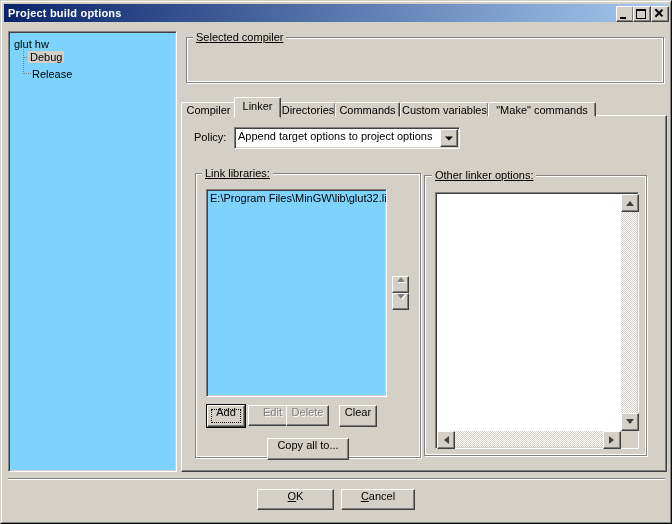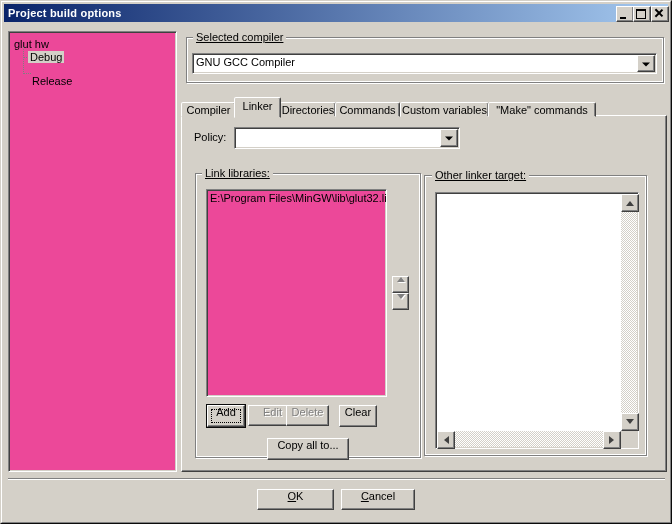--- a/index.html
+++ b/index.html
@@ -32,21 +32,21 @@
   }
   .min-glyph { position:absolute; left:3px; bottom:2px; width:6px; height:2px; background:#000; }
   .max-glyph { position:absolute; left:2px; top:2px; width:8px; height:7px; border:1px solid #000; border-top:2px solid #000; }
   .close-glyph { position:absolute; left:2px; top:1px; width:9px; height:9px; }
   .close-glyph:before, .close-glyph:after {
     content:""; position:absolute; left:4px; top:0; width:1.6px; height:10px; background:#000;
   }
   .close-glyph:before { transform:rotate(45deg); }
   .close-glyph:after  { transform:rotate(-45deg); }
   .bevel-in {
-    background:#ec4899;
+    background:#7dd3fc;
     border:1px solid; border-color:#808080 #ffffff #ffffff #808080;
     box-shadow:inset 1px 1px 0 #404040, inset -1px -1px 0 #d4d0c8;
   }
 
   
   .tree-panel { left:8px; top:31px; width:167px; height:439px; }
   .tree-inner { position:absolute; inset:2px; overflow:hidden; }
   .tree-root { position:absolute; left:3px; top:4px; }
   .tree-row { position:absolute; height:14px; line-height:14px; }
   .tree-sel { background:#d4d0c8; padding:0 2px; }
@@ -165,49 +165,43 @@
 
 <div class="abs bevel-in tree-panel">
   <div class="tree-inner">
     <div class="tree-root">glut hw</div>
     <div class="tline-v"></div>
     <div class="tline-h" style="left:12px; top:23px; width:6px;"></div>
     <div class="tline-h" style="left:12px; top:39px; width:8px;"></div>
     <div class="tree-row" style="left:17px; top:16px;">
       <span class="tree-sel">Debug</span>
     </div>
-    <div class="tree-row" style="left:21px; top:40px;">
+    <div class="tree-row" style="left:21px; top:33px;">
       <span>Release</span>
     </div>
   </div>
 </div>
 
 <div class="groupbox" style="left:186px; top:37px; width:476px; height:44px;">
   <span class="group-label" style="left:6px;">Selected compiler</span>
-  <div class="combo" style="left:5px; top:15px; width:465px;">
-    <div class="combo-field"></div>
-    <span class="combo-text">GNU GCC Compiler</span>
-    <div class="combo-btn">
-      <span class="tri-down-black"></span>
-    </div>
-  </div>
 </div>
 
 <div class="tab" style="left:181px; width:53px;">Compiler</div>
 <div class="tab active" style="left:234px; width:45px;">Linker</div>
 <div class="tab" style="left:280px; width:54px;">Directories</div>
 <div class="tab" style="left:335px; width:63px;">Commands</div>
 <div class="tab" style="left:400px; width:87px;">Custom variables</div>
 <div class="tab" style="left:488px; width:106px;">"Make" commands</div>
 
 <div class="abs tabpanel">
 
   <span class="abs" style="left:12px; top:15px;">Policy:</span>
   <div class="combo" style="left:52px; top:11px; width:226px; height:22px;">
     <div class="combo-field"></div>
+    <span class="combo-text">Append target options to project options</span>
     <div class="combo-btn">
       <span class="tri-down-black"></span>
     </div>
   </div>
 
   <div class="groupbox" style="left:13px; top:57px; width:224px; height:283px;">
     <span class="group-label" style="left:6px;">Link libraries:</span>
     <div class="bevel-in listbox" style="left:10px; top:15px; width:179px; height:206px;">
       <span class="list-item">E:\Program Files\MinGW\lib\glut32.lib</span>
     </div>
@@ -229,21 +223,21 @@
   </div>
 
   <div class="btn" style="left:210px; top:160px; width:17px; height:17px;">
     <span class="tri-up-gray"></span>
   </div>
   <div class="btn" style="left:210px; top:177px; width:17px; height:17px;">
     <span class="tri-down-gray"></span>
   </div>
 
   <div class="groupbox" style="left:242px; top:59px; width:221px; height:279px;">
-    <span class="group-label" style="left:7px;">Other linker target:</span>
+    <span class="group-label" style="left:7px;">Other linker options:</span>
     <div class="bevel-in" style="position:absolute; left:10px; top:16px; width:202px; height:255px;">
       <div style="position:absolute; inset:1px; background:#fff;">
         <span></span>
         
         <div class="scroll-track" style="position:absolute; top:0; right:0; width:16px; bottom:16px;">
           <div class="scroll-btn" style="top:0; left:0;">
             <span class="sb-tri sb-up"></span>
           </div>
           <div class="scroll-btn" style="bottom:0; left:0;">
             <span class="sb-tri sb-down"></span>

